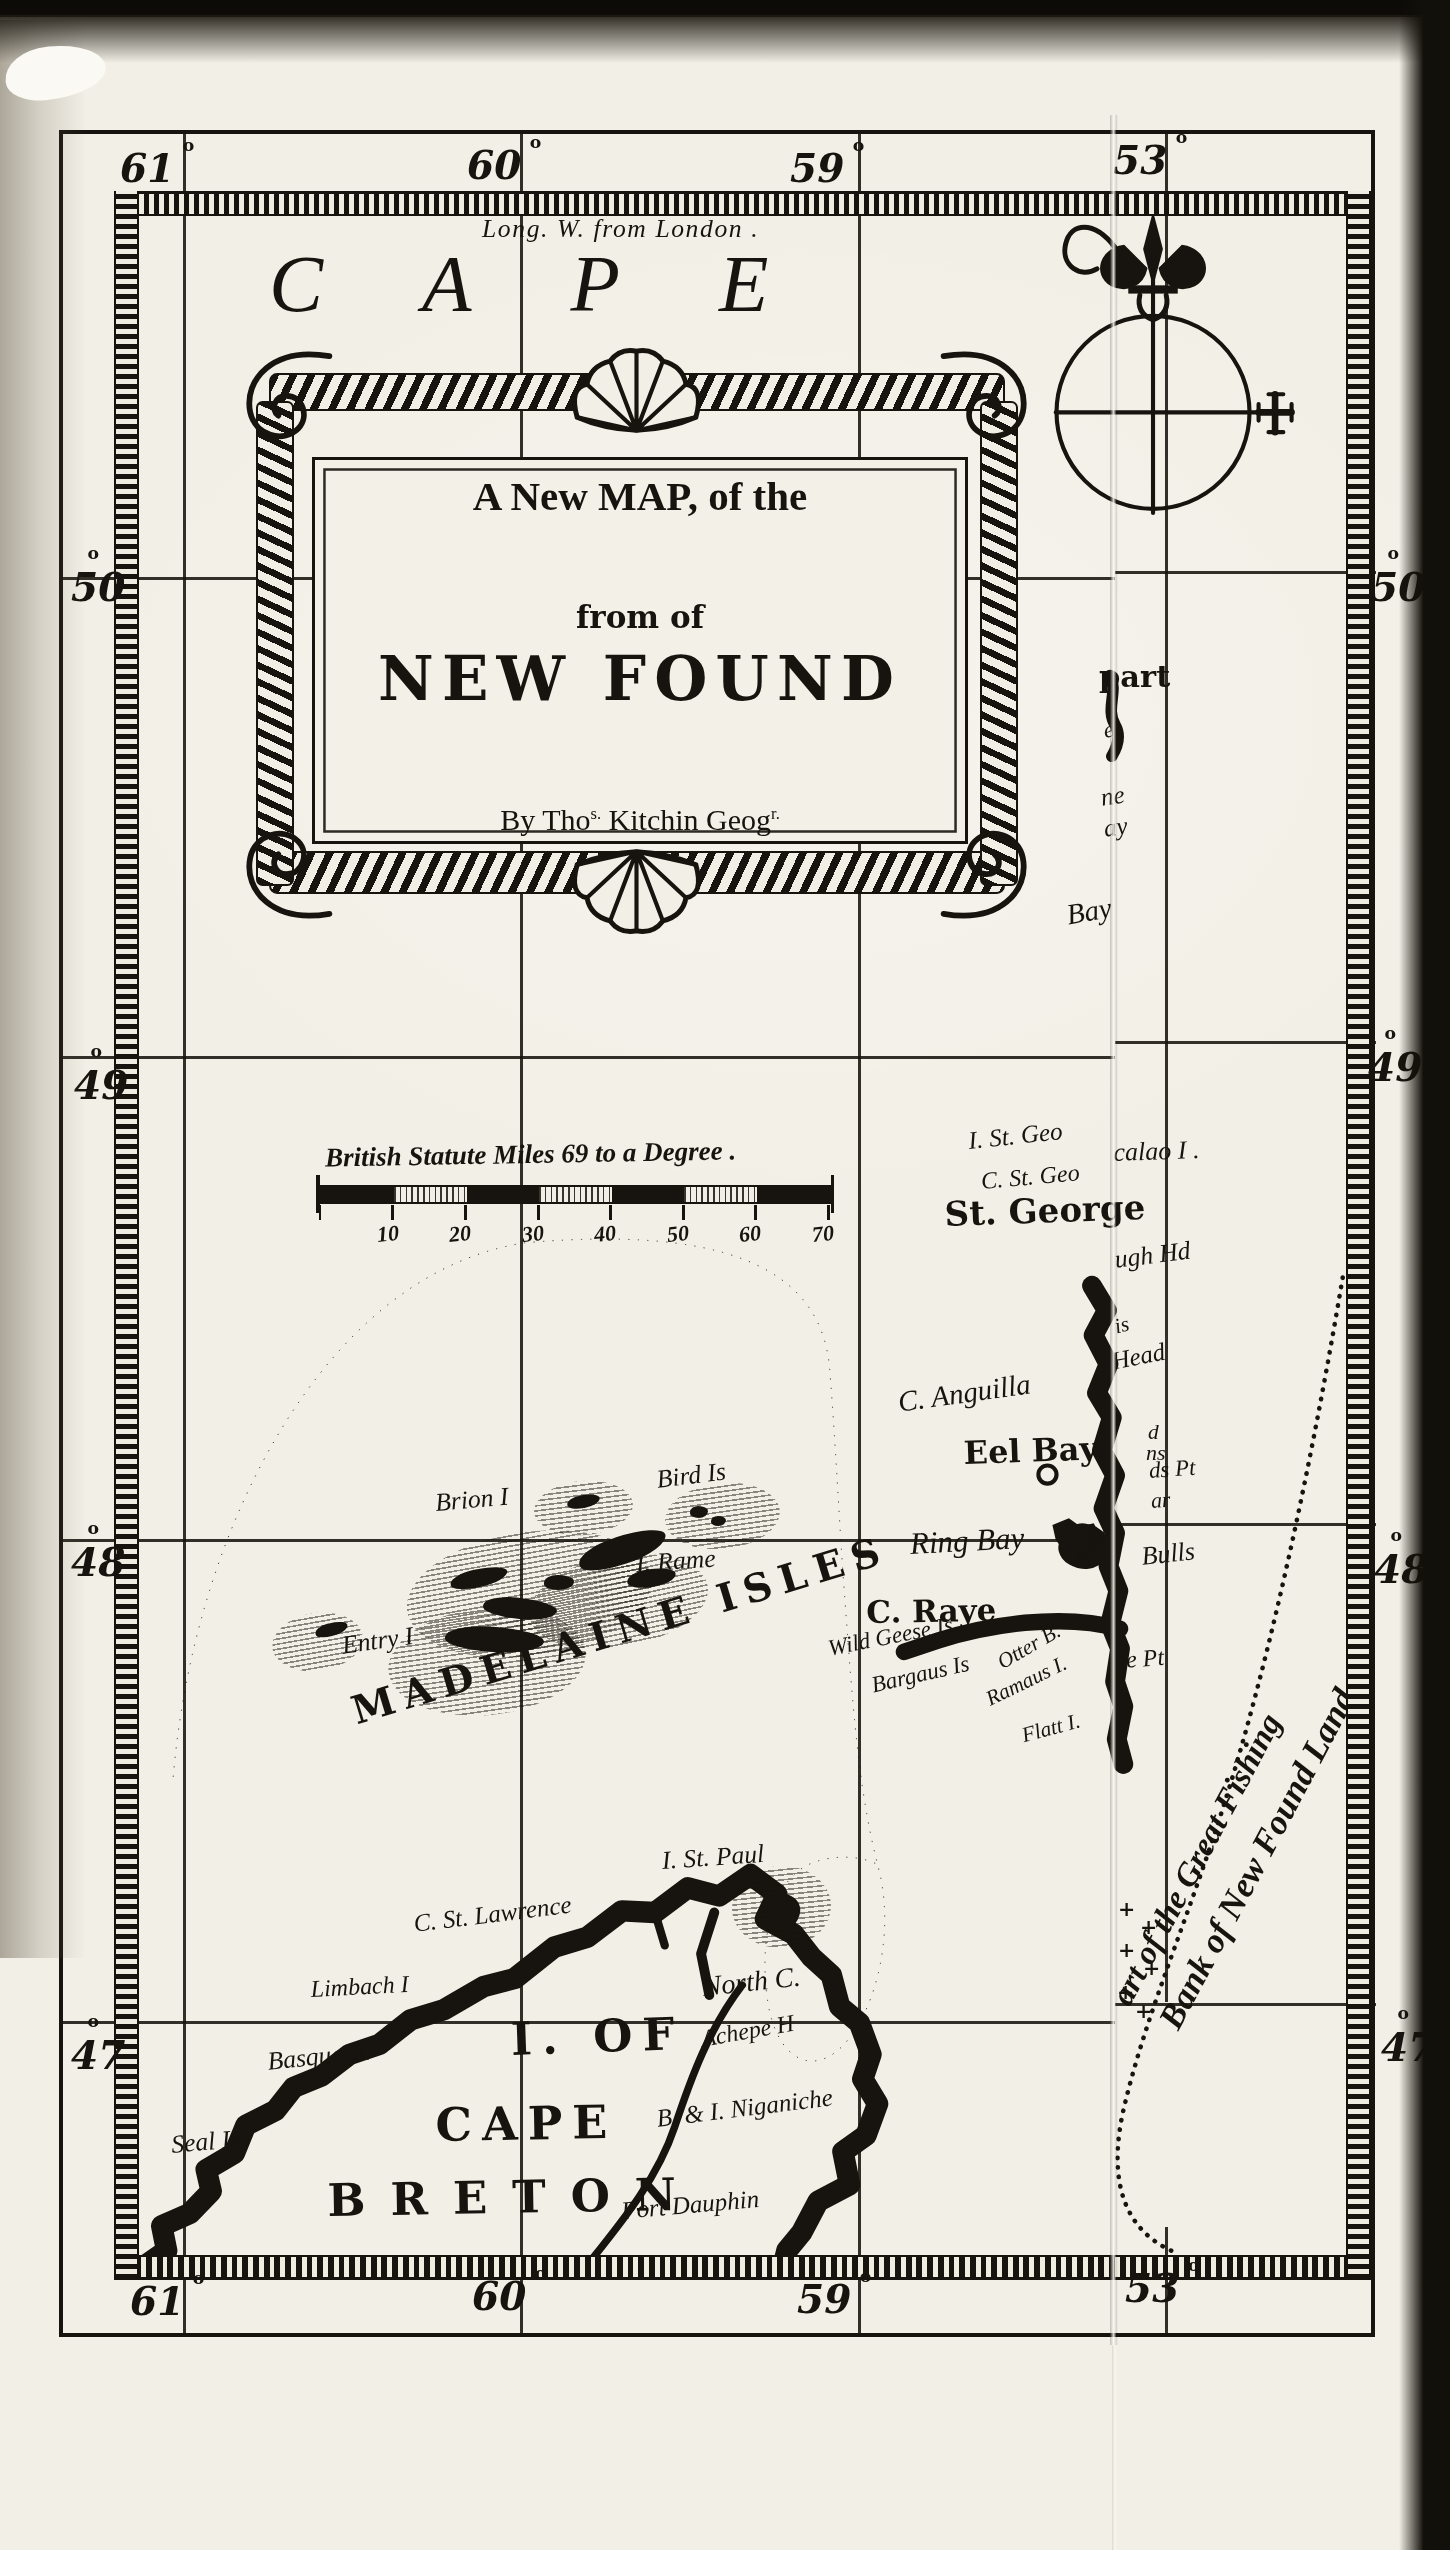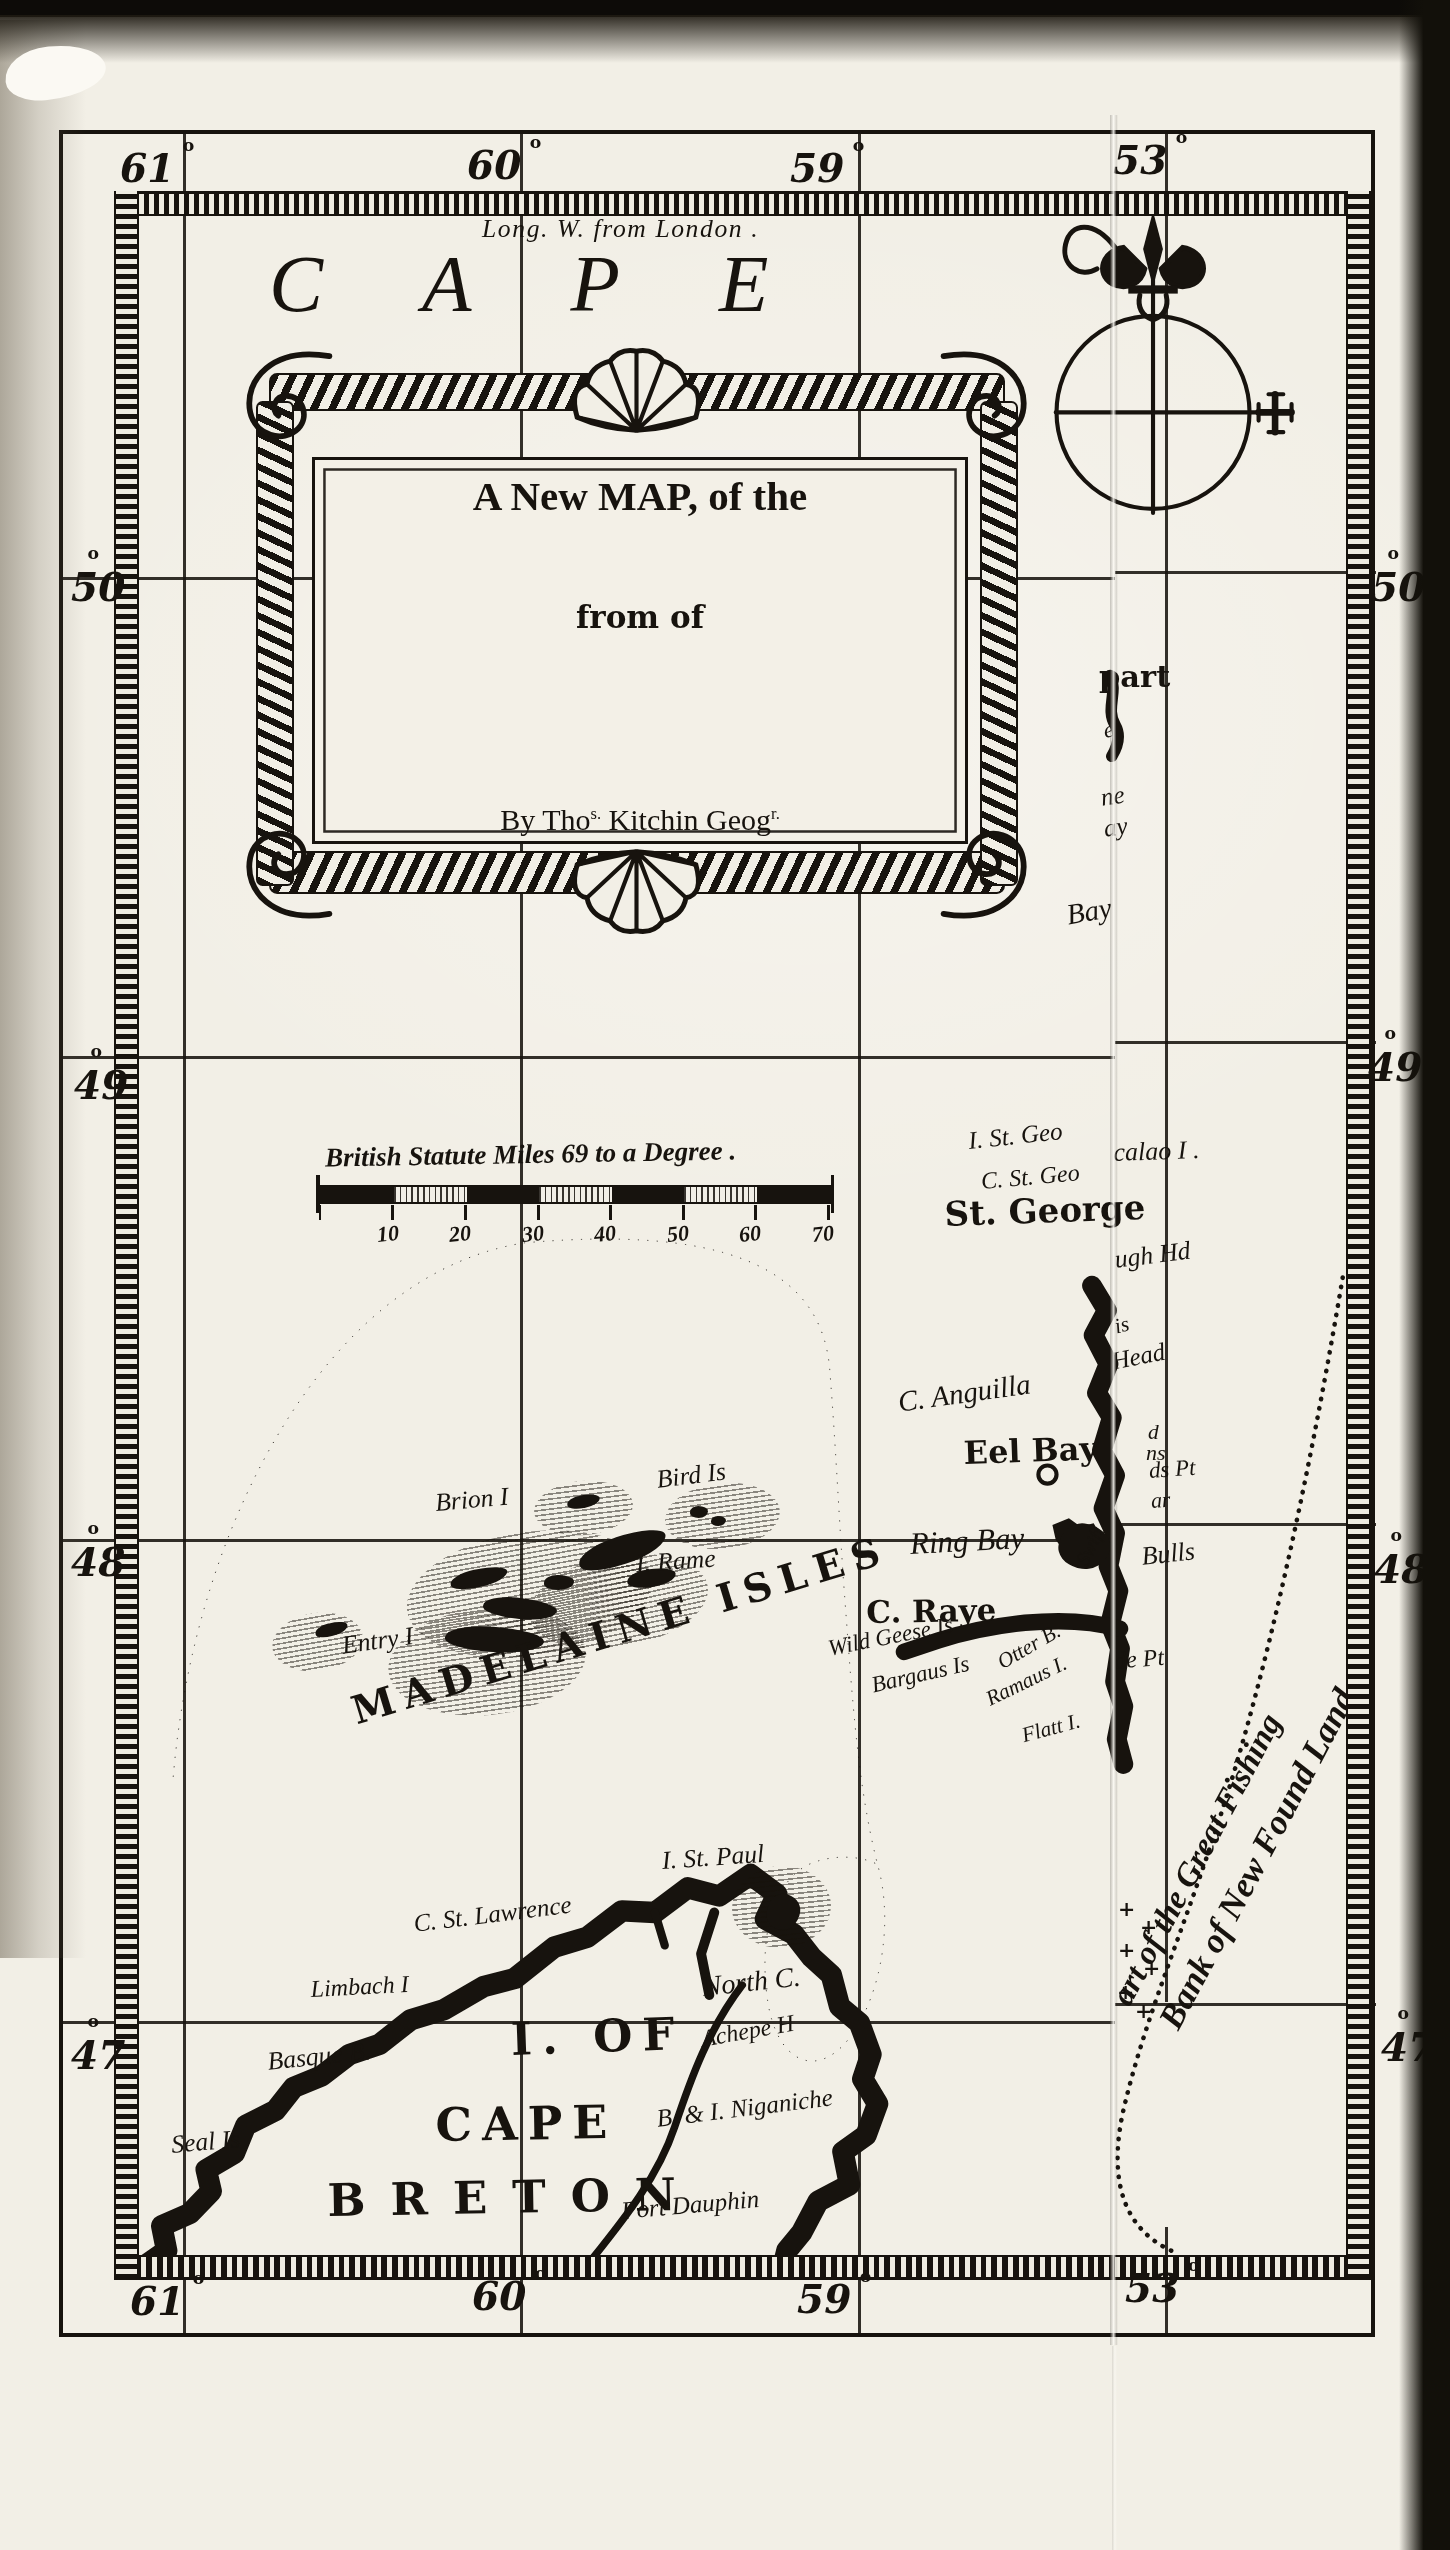--- a/index.html
+++ b/index.html
@@ -195,20 +195,21 @@
       <path d="M28,96 Q18,60 40,56 Q44,34 68,28 Q80,12 100,16 Q120,12 132,28 Q156,34 160,56 Q182,60 172,96 Q140,110 100,112 Q60,110 28,96 Z" fill="#f2efe6" stroke="#17130e" stroke-width="6"></path>
       <path d="M100,112 L28,96 M100,112 L40,56 M100,112 L68,28 M100,112 L100,16 M100,112 L132,28 M100,112 L160,56 M100,112 L172,96" stroke="#17130e" stroke-width="5" fill="none"></path>
     </svg>
     <svg class="cart-shell shell-bottom" viewBox="0 0 200 120">
       <path d="M28,96 Q18,60 40,56 Q44,34 68,28 Q80,12 100,16 Q120,12 132,28 Q156,34 160,56 Q182,60 172,96 Q140,110 100,112 Q60,110 28,96 Z" fill="#f2efe6" stroke="#17130e" stroke-width="6"></path>
       <path d="M100,112 L28,96 M100,112 L40,56 M100,112 L68,28 M100,112 L100,16 M100,112 L132,28 M100,112 L160,56 M100,112 L172,96" stroke="#17130e" stroke-width="5" fill="none"></path>
     </svg>
     <div class="cart-panel">
       <div class="ct1">A New MAP, of the</div>
       <div class="ct3">from of</div>
+      <div class="ct4">NEW FOUND</div>
       <div class="ct6"><span>By Tho</span><sup>s.</sup><span> Kitchin Geog</span><sup>r.</sup></div>
     </div>
   </div>
 
   <div class="scalebar">
     <div class="sb-title">British Statute Miles 69 to a Degree .</div>
     <div class="sb-bar" id="sb-bar">
         <div class="sb-seg sb-d" style="width: 73px;"></div>
         <div class="sb-seg sb-l" style="width: 73px;"></div>
         <div class="sb-seg sb-d" style="width: 73px;"></div>

